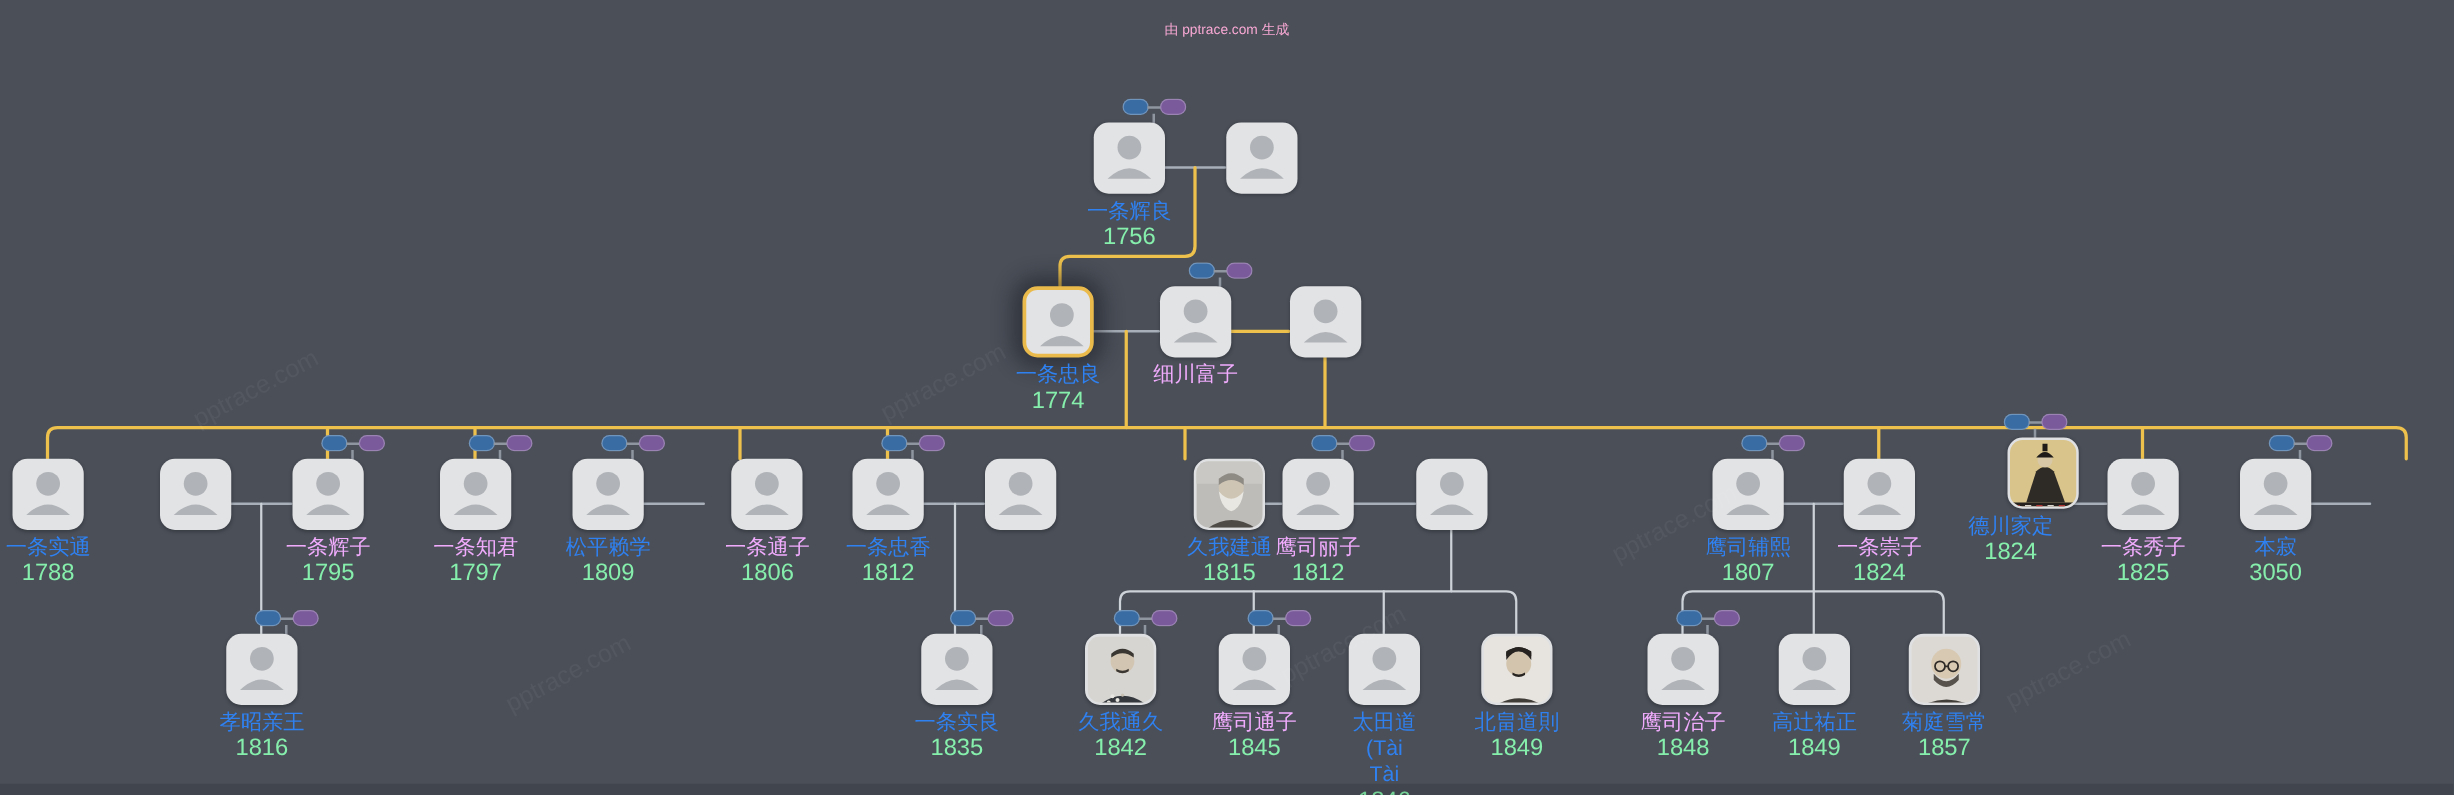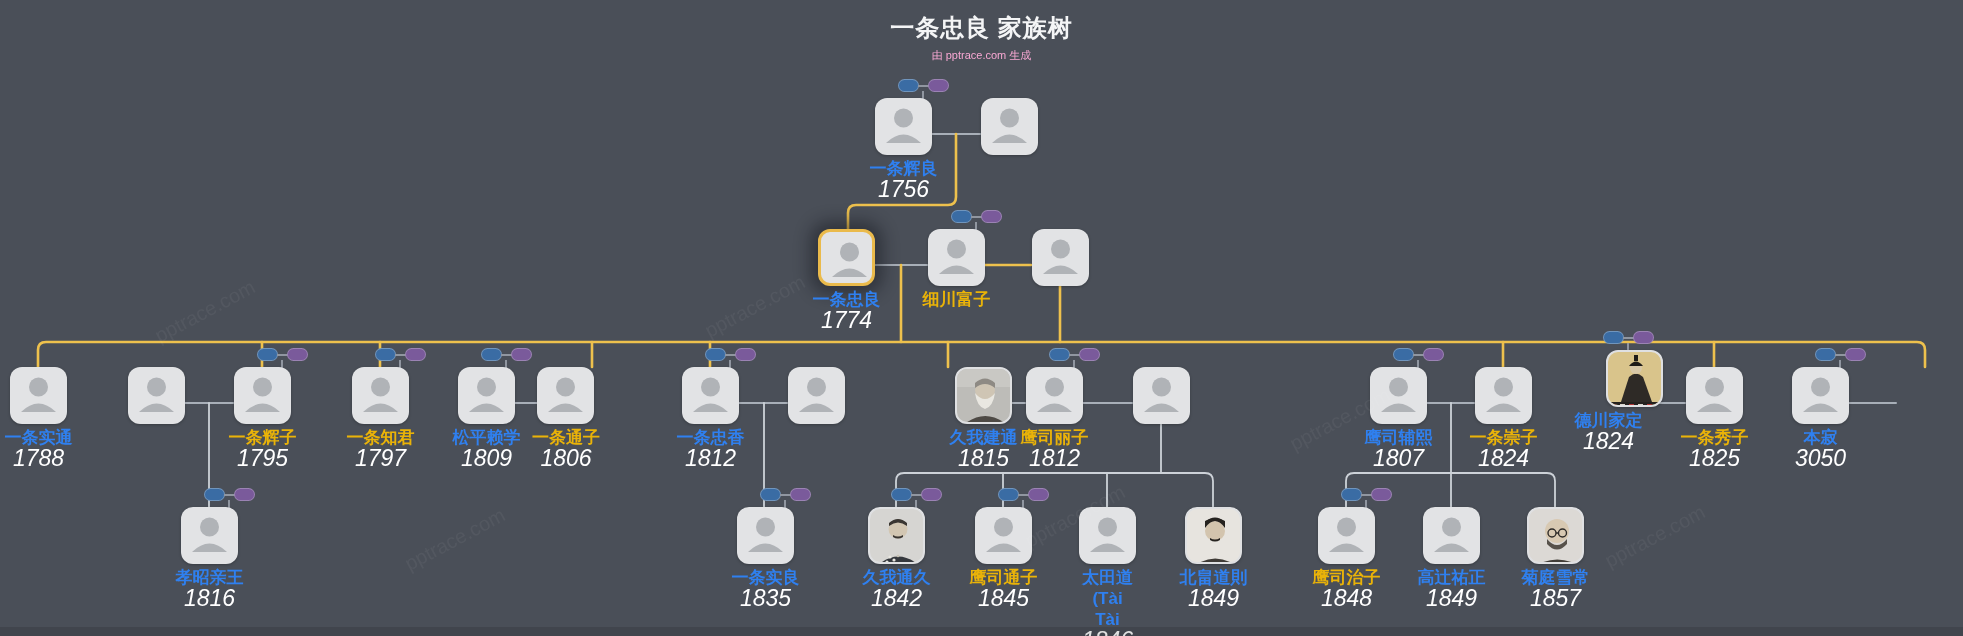--- a/index.html
+++ b/index.html
@@ -19,37 +19,36 @@
     position:relative;width:57px;height:57px;border-radius:12px;background:#e2e3e5;
     box-shadow:0 1px 3px rgba(0,0,0,.25);overflow:hidden;box-sizing:border-box;
   }
   .card svg{display:block;width:57px;height:57px;}
   .card.photo{border:2px solid #dfe0e2;}
   .node.highlighted .card{
     border:3px solid #eaba4b;
     box-shadow:0 0 16px 8px rgba(18,20,26,.45);
   }
   .label{position:absolute;top:60px;left:-31px;width:120px;text-align:center;pointer-events:none;}
-  .pname{font-size:17px;font-weight:bold;line-height:21px;}
+  .pname{font-size:17px;font-weight:normal;line-height:21px;}
   .pname.male{color:#2f80f0;}
-  .pname.female{color:#eab308;}
-  .pyear{font-size:23px;color:#ffffff;line-height:21px;font-style:italic;}
+  .pname.female{color:#f0abfc;}
+  .pyear{font-size:19px;color:#86efac;line-height:21px;}
   .pills{position:absolute;top:-19px;left:23px;width:51px;height:13px;}
   .pill{position:absolute;top:0;width:21px;height:13px;border-radius:7px;box-sizing:border-box;}
   .pill-blue{left:0;background:#3a6ca4;border:1px solid rgba(255,255,255,.28);}
   .pill-purple{left:30px;background:#7a5a9b;border:1px solid rgba(255,255,255,.25);}
   .pill-link{position:absolute;left:20px;top:6px;width:11px;height:2px;background:#9096a0;}
   .pill-stem{position:absolute;left:24px;top:12px;width:2px;height:8px;background:#9096a0;}
 </style>
 </head>
 <body>
 
 <div class="canvas">
   <div class="header">
-    <div class="title">一条忠良 家族树</div>
     <div class="subtitle">由 pptrace.com 生成</div>
   </div>
   <svg class="lines" id="lines" width="1963" height="636">
       <line x1="932" y1="134" x2="980" y2="134" stroke="#a8afb8" stroke-width="2" stroke-linecap="round"></line>
       <line x1="875" y1="265" x2="927" y2="265" stroke="#a8afb8" stroke-width="2" stroke-linecap="round"></line>
       <line x1="985" y1="265" x2="1031" y2="265" stroke="#eec14d" stroke-width="2.6" stroke-linecap="round"></line>
       <line x1="185" y1="403" x2="233" y2="403" stroke="#a8afb8" stroke-width="2" stroke-linecap="round"></line>
       <line x1="515" y1="403" x2="563" y2="403" stroke="#a8afb8" stroke-width="2" stroke-linecap="round"></line>
       <line x1="739" y1="403" x2="787" y2="403" stroke="#a8afb8" stroke-width="2" stroke-linecap="round"></line>
       <line x1="977" y1="403" x2="1025" y2="403" stroke="#a8afb8" stroke-width="2" stroke-linecap="round"></line>
@@ -209,21 +208,21 @@
           <svg viewBox="0 0 57 57">
   <circle cx="28.5" cy="20" r="9.5" fill="#b0b3b7"></circle>
   <path d="M11 45 Q28.5 28 46 45 Z" fill="#b0b3b7"></path>
           </svg>
         </div>
         <div class="label">
           <div class="pname male">松平赖学</div>
           <div class="pyear">1809</div>
         </div>
       </div>
-      <div class="node" style="left: 537px; top: 367px;">
+      <div class="node" style="left: 585px; top: 367px;">
         <div class="card">
           <svg viewBox="0 0 57 57">
   <circle cx="28.5" cy="20" r="9.5" fill="#b0b3b7"></circle>
   <path d="M11 45 Q28.5 28 46 45 Z" fill="#b0b3b7"></path>
           </svg>
         </div>
         <div class="label">
           <div class="pname female">一条通子</div>
           <div class="pyear">1806</div>
         </div>

